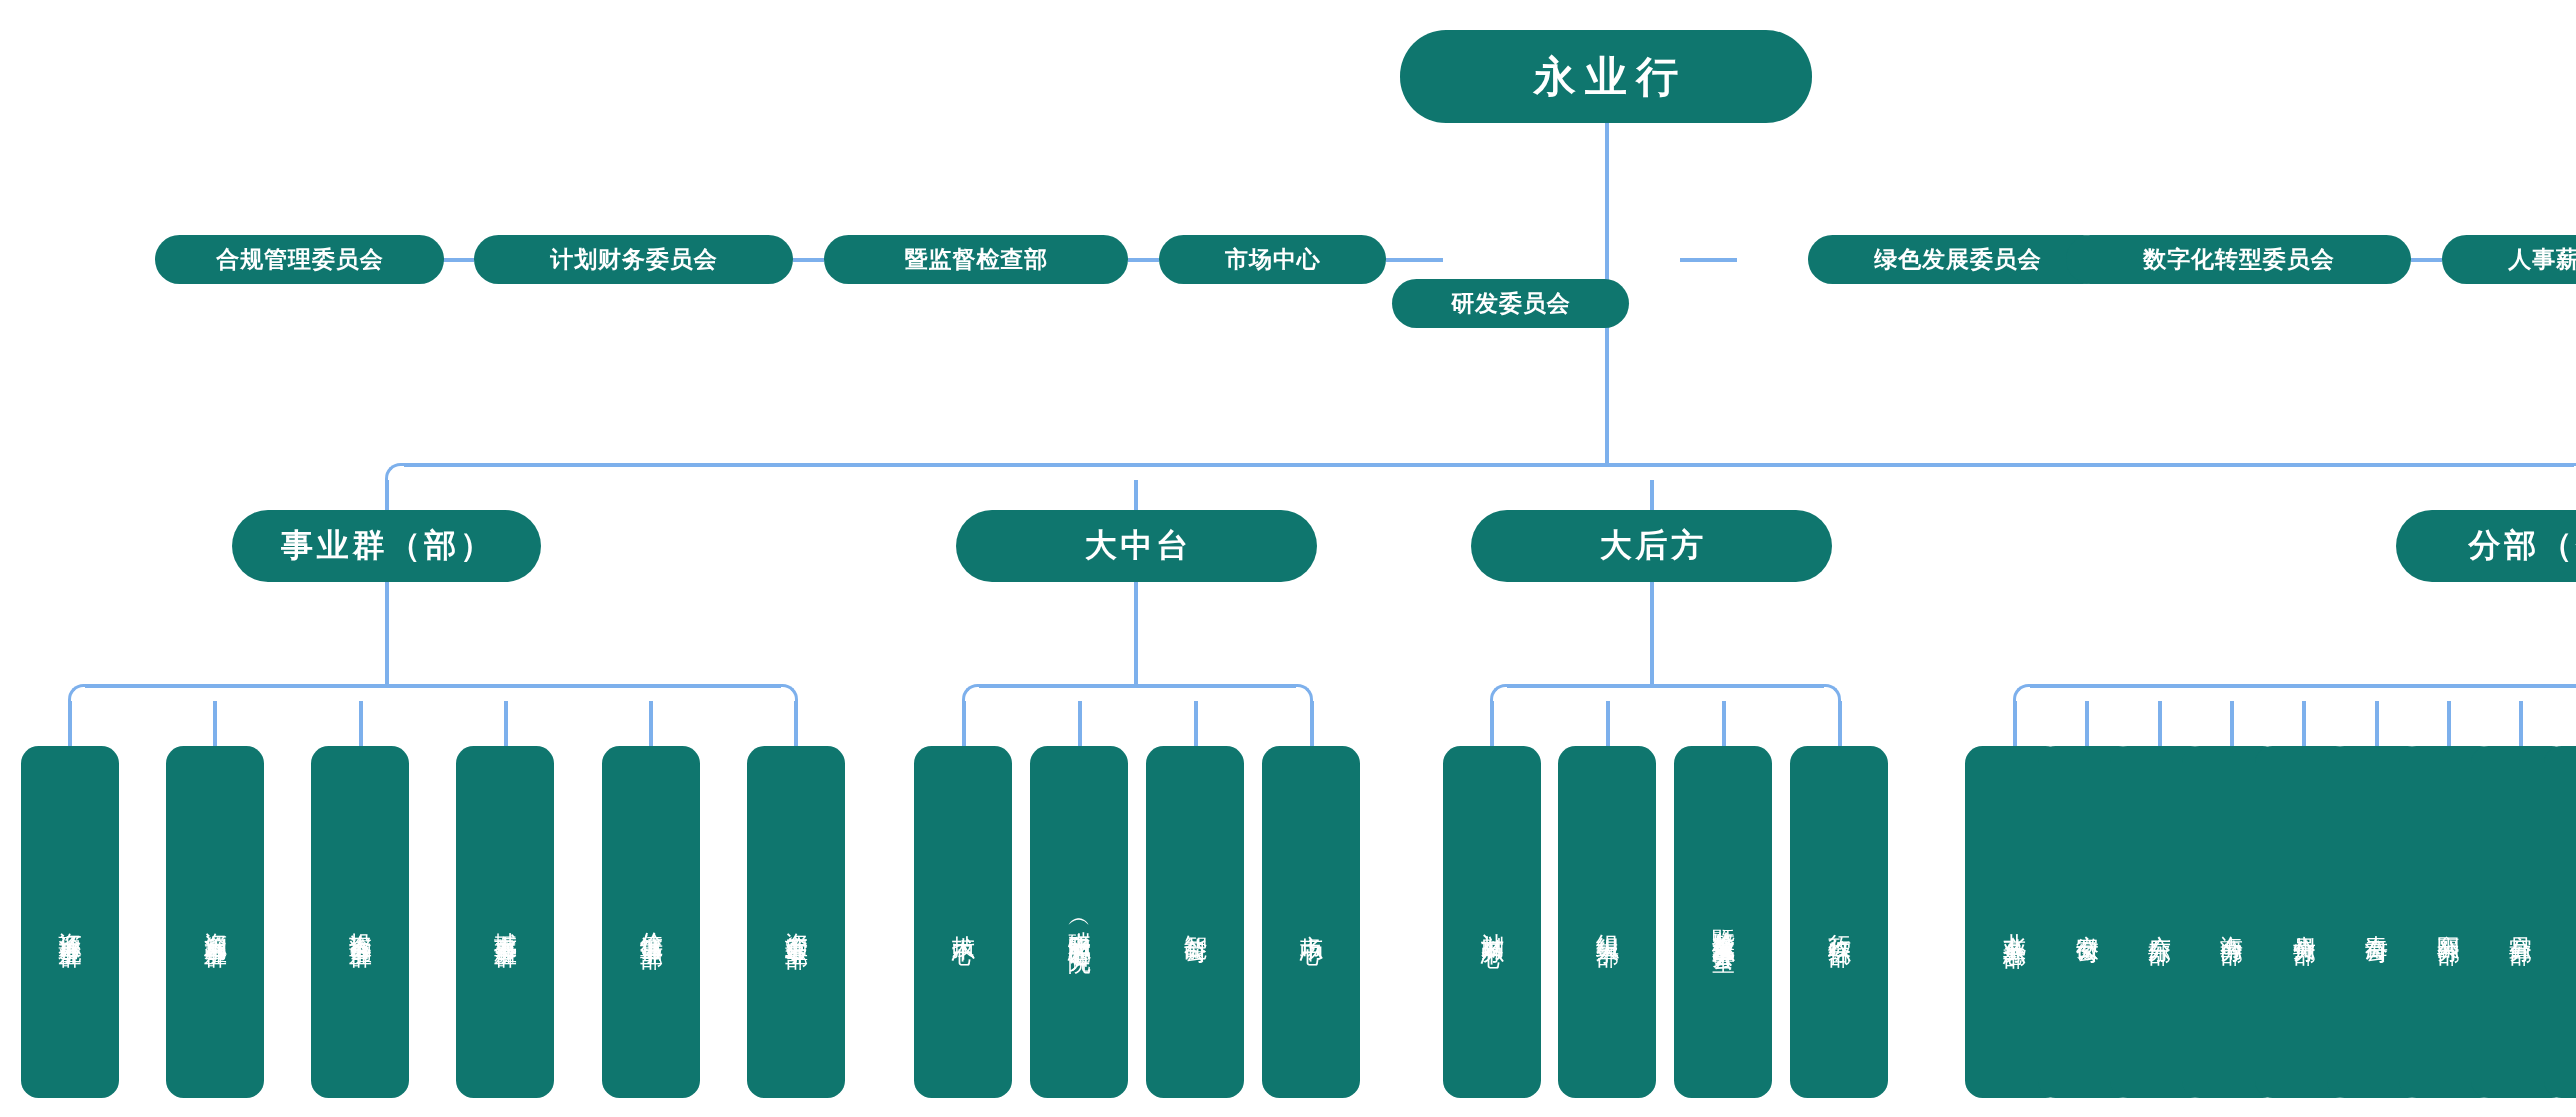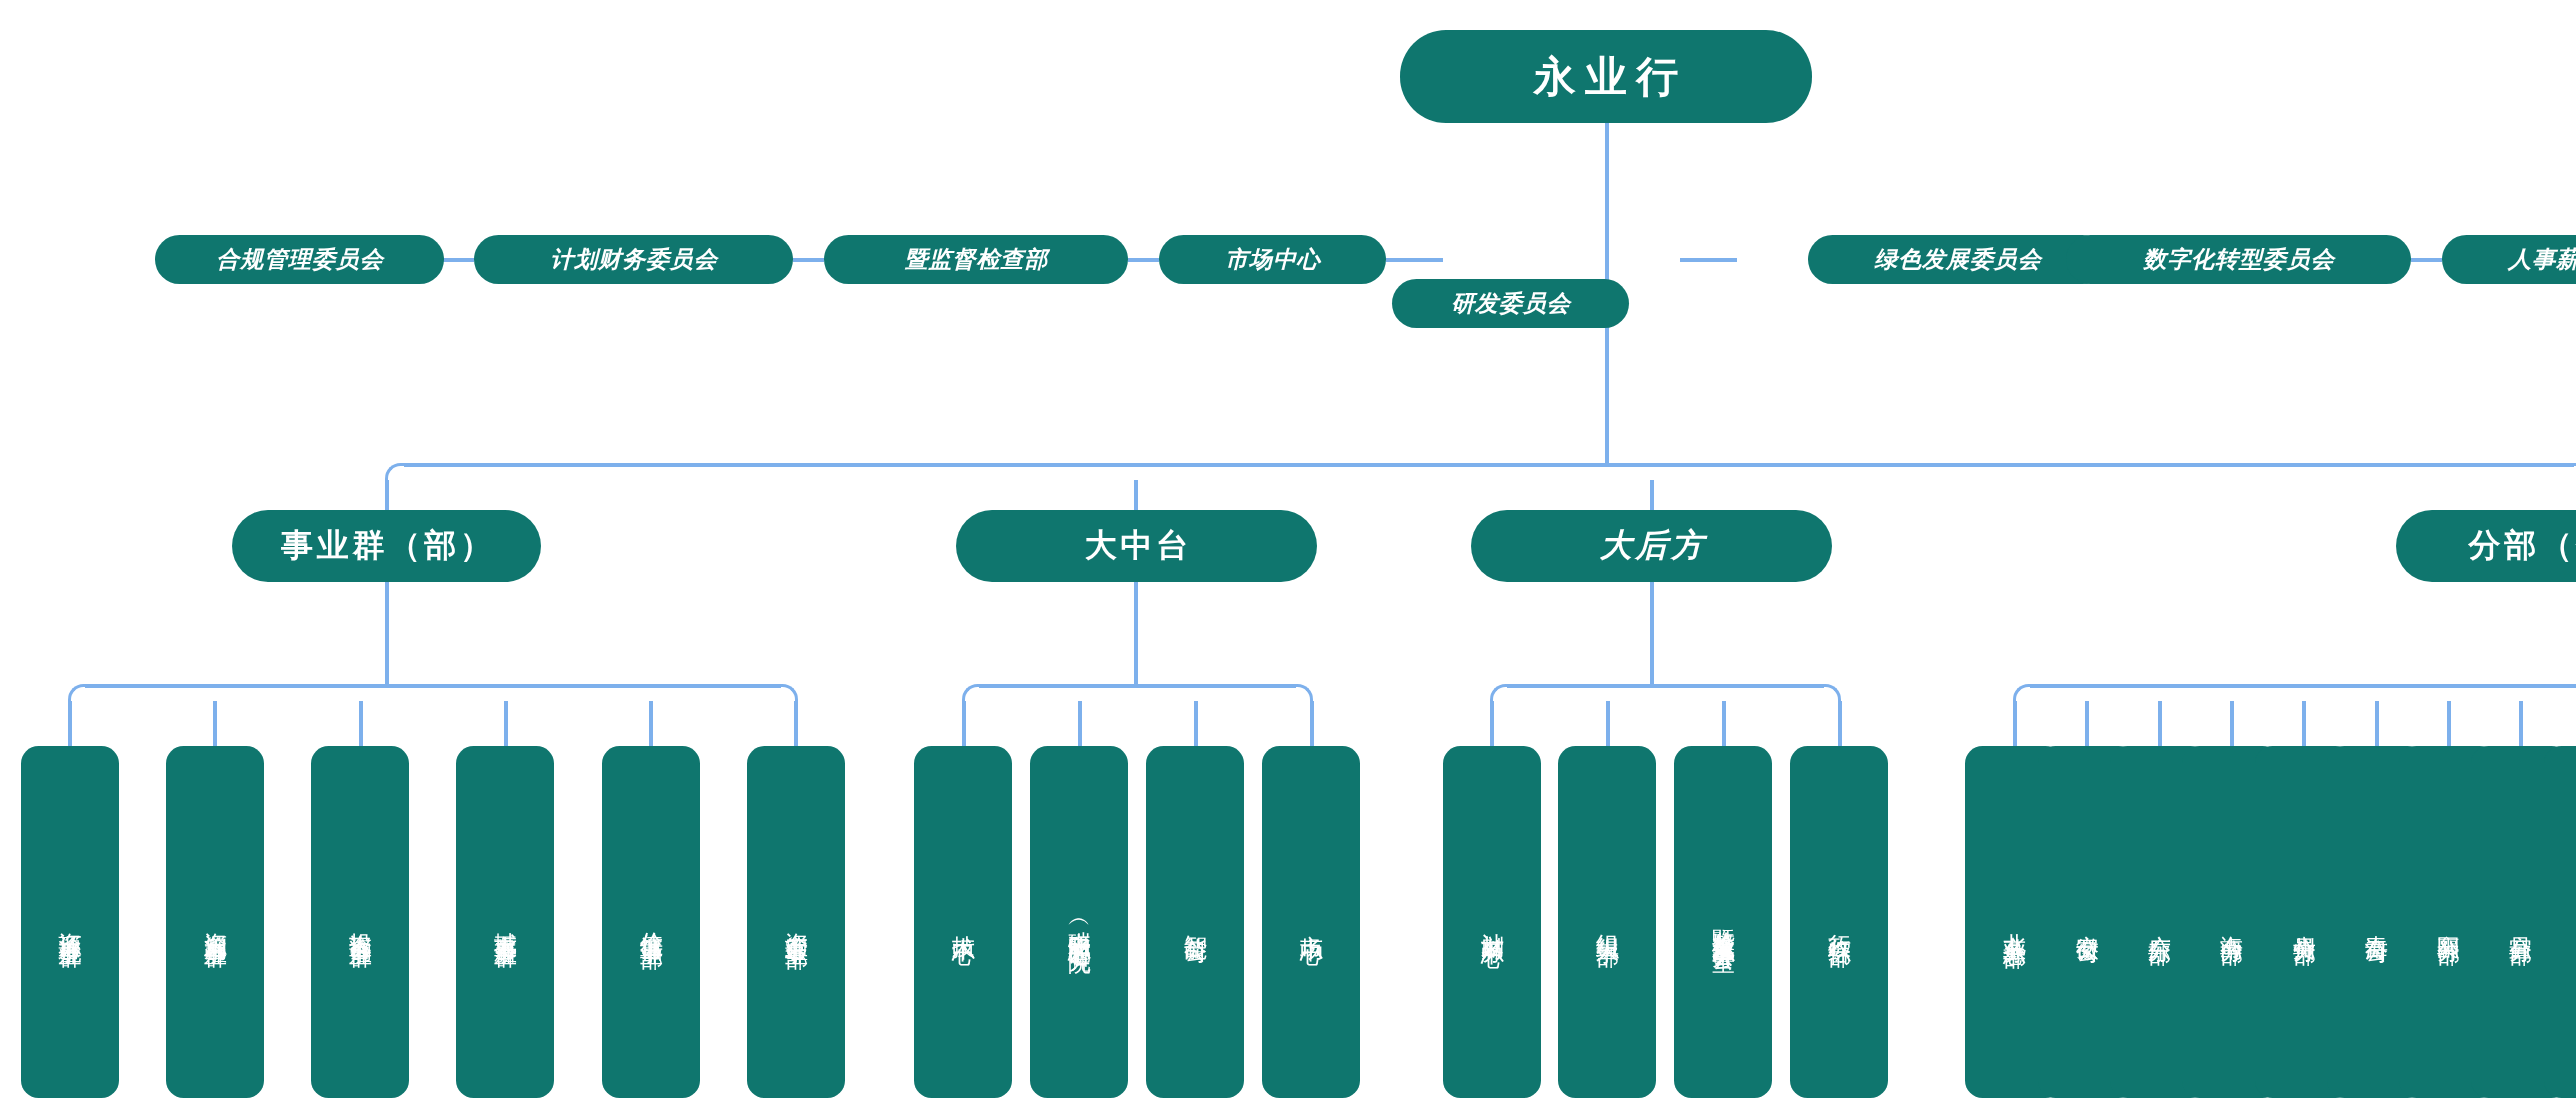--- a/index.html
+++ b/index.html
@@ -24,21 +24,20 @@
     border-radius:46px;
     font-size:42px;font-weight:600;letter-spacing:.22em;
     text-indent:.22em;
   }
   
   .node-comm{
     top:235px;height:49px;
     border-radius:25px;
     font-size:23px;font-weight:700;letter-spacing:.04em;
     text-indent:.04em;
-    font-style:italic;
   }
   
   .node-group{
     top:510px;height:72px;
     border-radius:36px;
     font-size:32px;font-weight:600;letter-spacing:.12em;
     text-indent:.12em;
   }
   
   .node-leaf{
@@ -127,21 +126,21 @@
       <div class="pill node-comm" style="left: 155px; width: 289px;">合规管理委员会</div>
       <div class="pill node-comm" style="left: 474px; width: 319px;">计划财务委员会</div>
       <div class="pill node-comm" style="left: 824px; width: 304px;">暨监督检查部</div>
       <div class="pill node-comm" style="left: 1159px; width: 227px;">市场中心</div>
       <div class="pill node-comm" style="left: 1392px; width: 237px; margin-top: 44px;">研发委员会</div>
       <div class="pill node-comm" style="left: 1808px; width: 299px;">绿色发展委员会</div>
       <div class="pill node-comm" style="left: 2066px; width: 345px;">数字化转型委员会</div>
       <div class="pill node-comm" style="left: 2442px; width: 299px;">人事薪酬委员会</div>
       <div class="pill node-group" style="left: 232px; width: 309px; font-family: Liberation Serif, serif;">事业群（部）</div>
       <div class="pill node-group" style="left: 956px; width: 361px;">大中台</div>
-      <div class="pill node-group" style="left: 1471px; width: 361px; font-style: italic;">大后方</div>
+      <div class="pill node-group" style="left: 1471px; width: 361px;">大后方</div>
       <div class="pill node-group" style="left: 2396px; width: 392px;">分部（分公司）</div>
       <div class="pill node-leaf" style="left: 20.6px; width: 98px;">资源环境事业群</div>
       <div class="pill node-leaf" style="left: 166px; width: 98px;">资源利用事业群</div>
       <div class="pill node-leaf" style="left: 311px; width: 98px;">投资咨询事业群</div>
       <div class="pill node-leaf" style="left: 456px; width: 98px;">城市更新事业群</div>
       <div class="pill node-leaf" style="left: 602px; width: 98px;">价值评估事业部</div>
       <div class="pill node-leaf" style="left: 747px; width: 98px;">资产管理事业部</div>
       <div class="pill node-leaf" style="left: 914px; width: 98px;">技术中心</div>
       <div class="pill node-leaf two-col" style="left: 1030px; width: 98px;">
         <div class="">（碳中和研究中心）</div>

